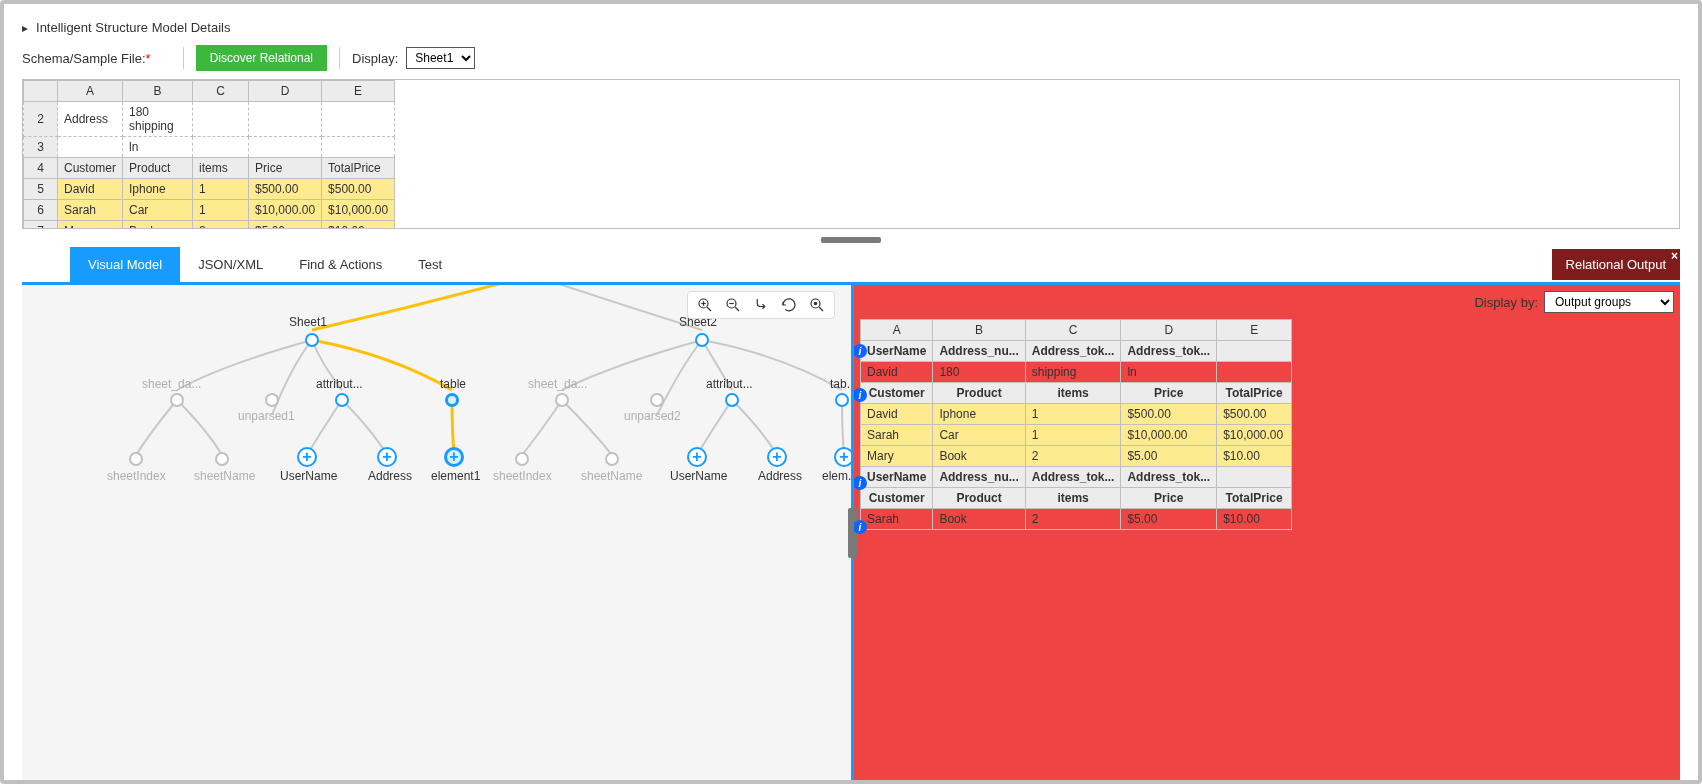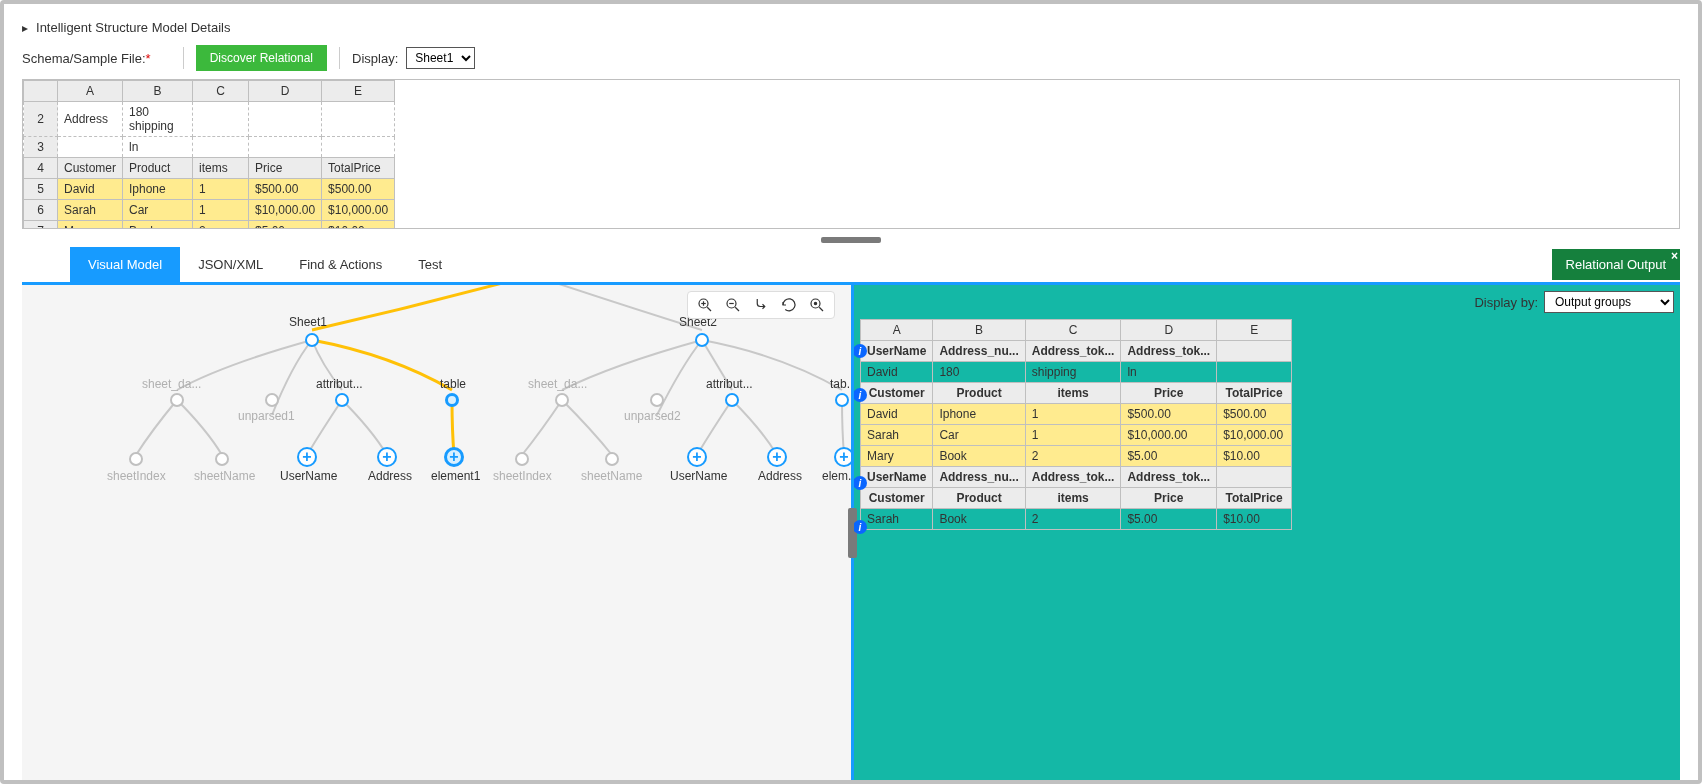--- a/index.html
+++ b/index.html
@@ -36,27 +36,27 @@
   .grid td.row-h { width: 34px; }
 
   .splitter-h { height: 6px; background: #fff; position: relative; margin-top: 8px; }
   .splitter-h::after { content: ""; position: absolute; left: 50%; transform: translateX(-50%); width: 60px; height: 6px; background: #7a7a7a; border-radius: 2px; }
 
   
   .tabs-row { display: flex; align-items: center; border-bottom: 3px solid #179bff; margin-top: 4px; position: relative; }
   .tabs-left { display: flex; gap: 0; margin-left: 48px; }
   .tab { padding: 10px 18px; font-size: 13px; cursor: pointer; }
   .tab.active { background: #179bff; color: #fff; }
-  .tab-right { margin-left: auto; background: #15803d; color: #fff; padding: 8px 14px; font-size: 13px; cursor: pointer; position: relative; }
+  .tab-right { margin-left: auto; background: #7f1d1d; color: #fff; padding: 8px 14px; font-size: 13px; cursor: pointer; position: relative; }
   .tab-right .close-x { position: absolute; top: 0px; right: 2px; font-size: 12px; font-weight: bold; }
 
   
   .main-split { display: flex; flex: 1 1 auto; overflow: hidden; border-top: none; }
   .pane-left { flex: 0 0 50%; position: relative; background: #f5f5f5; overflow: hidden; }
-  .pane-right { flex: 1 1 auto; background: #14b8a6; overflow: auto; padding: 0 6px 10px 6px; }
+  .pane-right { flex: 1 1 auto; background: #ef4444; overflow: auto; padding: 0 6px 10px 6px; }
   .splitter-v { width: 3px; background: #179bff; position: relative; cursor: col-resize; }
   .splitter-v::after { content: ""; position: absolute; top: 50%; transform: translateY(-50%); left: -3px; width: 9px; height: 50px; background: #7a7a7a; border-radius: 2px; }
 
   
   .graph { position: absolute; inset: 0; }
   .graph svg { width: 100%; height: 100%; }
   .graph .lbl { position: absolute; font-size: 12px; color: #333; white-space: nowrap; }
   .graph .lbl.dim { color: #b0b0b0; }
   .graph .node { position: absolute; width: 14px; height: 14px; border-radius: 50%; background: #fff; border: 2px solid #179bff; }
   .graph .node.dim { border-color: #c0c0c0; }

